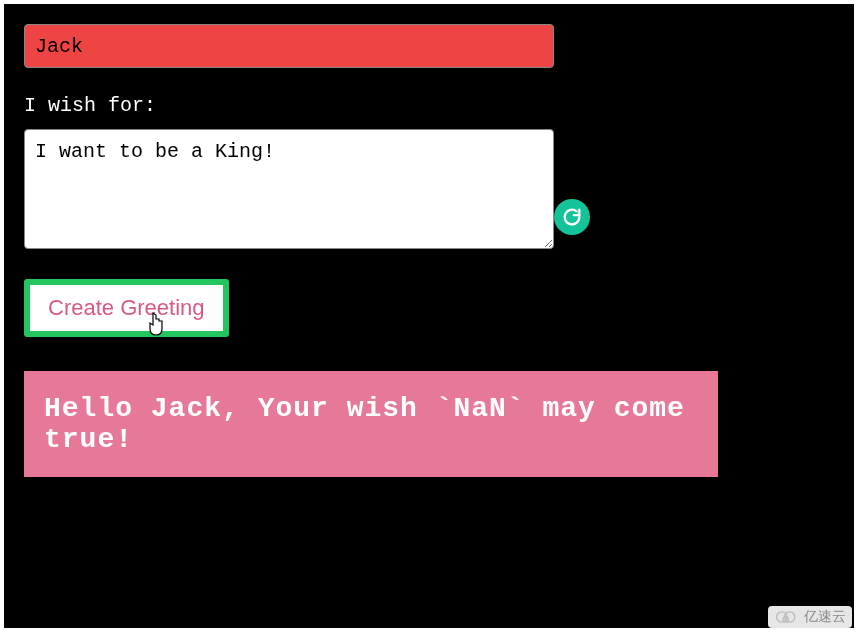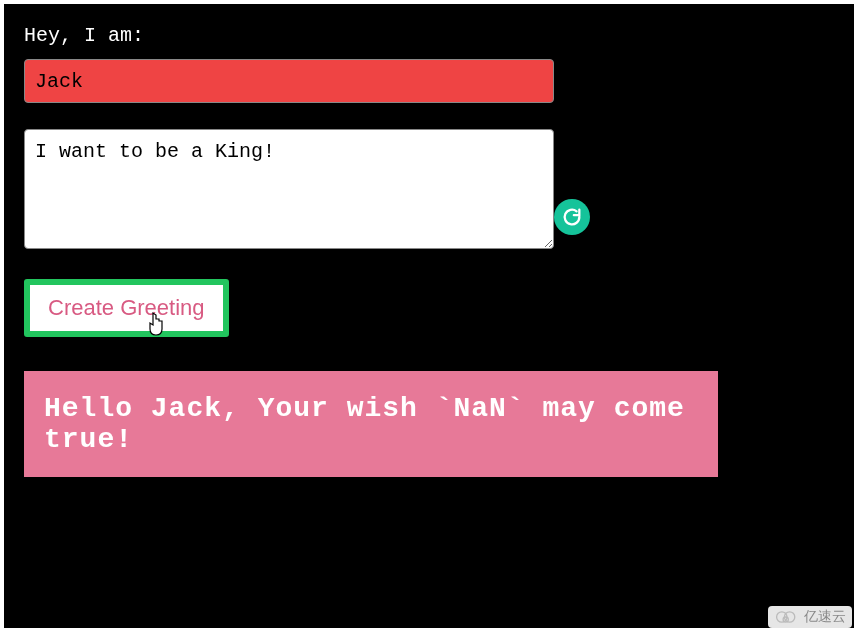--- a/index.html
+++ b/index.html
@@ -128,23 +128,23 @@
     }
     .watermark svg { width: 26px; height: 18px; }
     .btn-wrap { position: relative; display: inline-block; }
   </style>
 </head>
 <body>
 
 <div class="app-frame">
 
 
-  <label class="field-label">Hey, I am:</label>
   <input type="text" class="name-input" value="Jack" style="">
 
+  <label class="field-label">I wish for:</label>
   <div class="textarea-wrap">
     <textarea class="wish-textarea" style="">I want to be a King!</textarea>
     <div class="grammarly-badge">
       <svg viewBox="0 0 24 24" fill="none" stroke="#ffffff" stroke-width="2.5" stroke-linecap="round">
         <path d="M20 12a8 8 0 1 1-3-6.2"></path>
         <polyline points="20 4 20 10 14 10" fill="none"></polyline>
       </svg>
     </div>
   </div>
 

